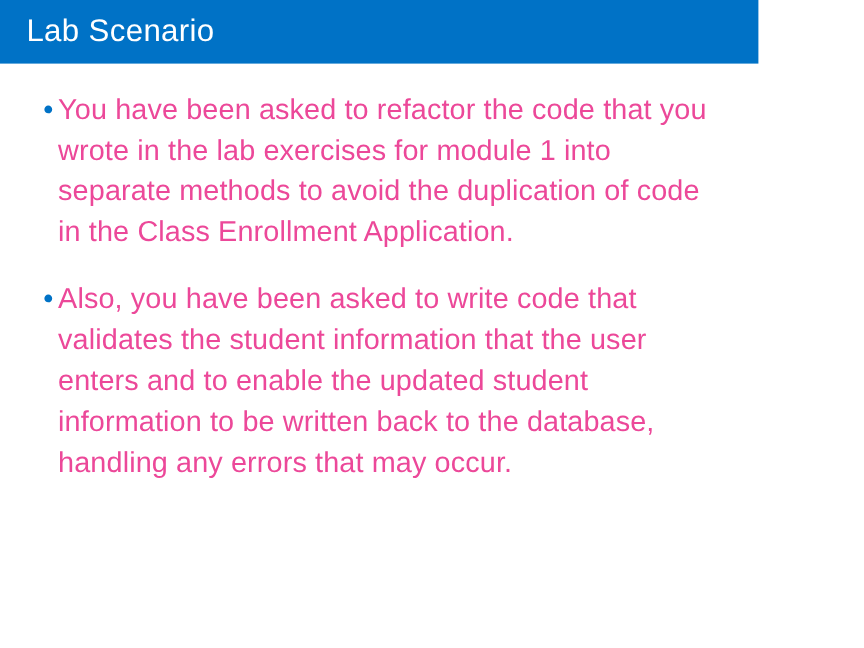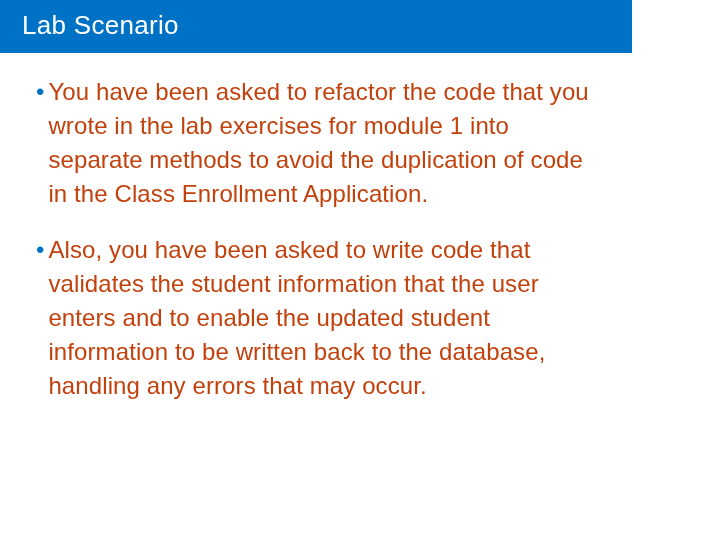--- a/index.html
+++ b/index.html
@@ -2,21 +2,21 @@
 <html><head>
 <meta charset="utf-8">
 <style>
   * { margin: 0; padding: 0; box-sizing: border-box; }
   html, body { width: 720px; height: 540px; font-family: "Segoe UI Light", "Segoe UI", "Helvetica Neue", Arial, sans-serif; background: #fff; color: #222; }
   .slide { width: 632px; height: 540px; display: flex; flex-direction: column; }
   .title-bar { background: #0072c6; color: #fff; padding: 10px 22px 12px 22px; font-size: 26px; font-weight: 300; letter-spacing: 0.3px; }
   .body { padding: 22px 36px 0 36px; }
   .bullet { display: flex; margin-bottom: 22px; }
   .bullet-marker { color: #0072c6; font-size: 24px; line-height: 34px; margin-right: 4px; font-weight: 400; }
-  .bullet-text { font-size: 24px; line-height: 34px; font-weight: 300; color: #c2410c; letter-spacing: 0.1px; }
+  .bullet-text { font-size: 24px; line-height: 34px; font-weight: 300; color: #ec4899; letter-spacing: 0.1px; }
 </style>
 </head>
 <body>
 
 <div class="slide">
   <div class="title-bar">Lab Scenario</div>
   <div class="body">
     <div class="bullet">
       <div class="bullet-marker">•</div>
       <div class="bullet-text">You have been asked to refactor the code that you wrote in the lab exercises for module 1 into separate methods to avoid the duplication of code in the Class Enrollment Application.</div>

